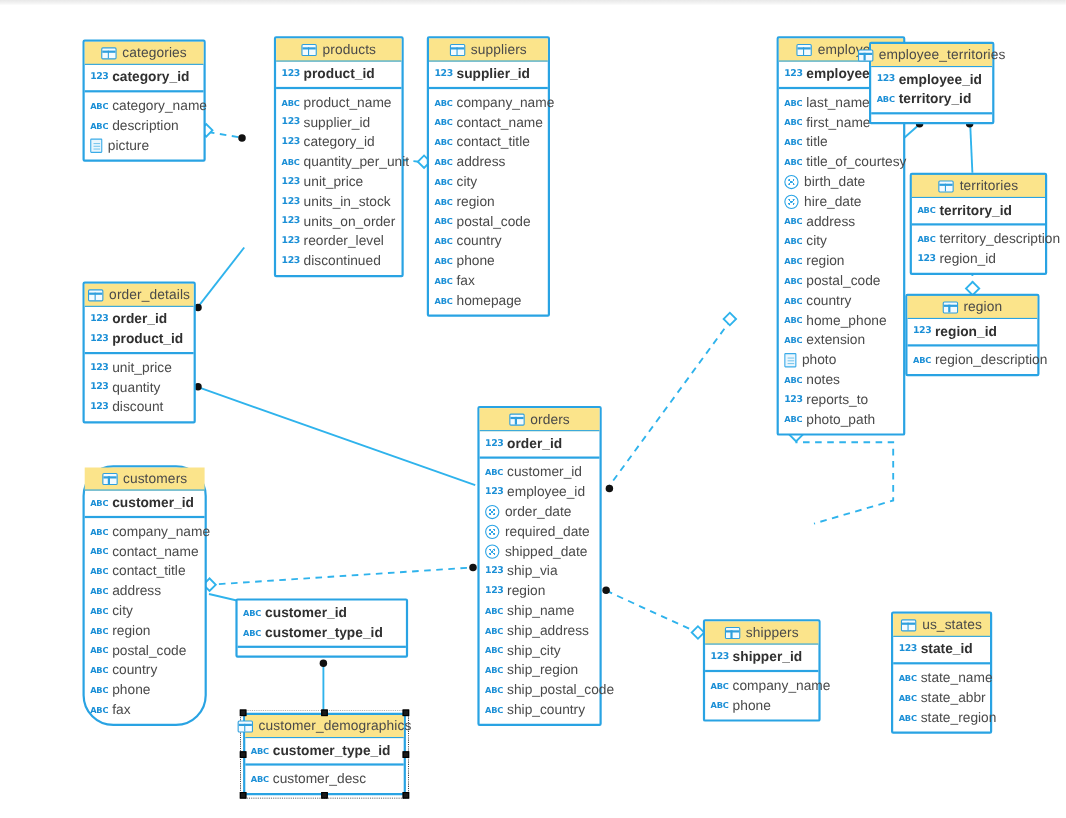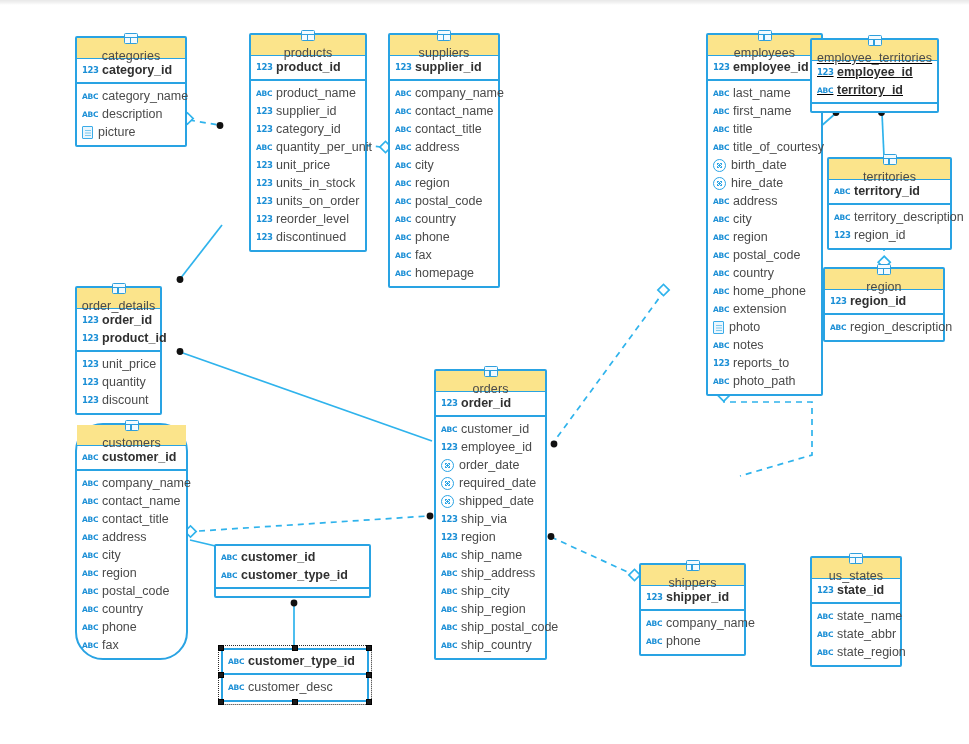--- a/index.html
+++ b/index.html
@@ -25,21 +25,20 @@
   }
   .tbl-hdr {
     background:#fbe48b;
     border-bottom:1px solid #29a3e3;
     height:21px;
     display:flex; align-items:center; justify-content:center;
     gap:5px;
     font-size:12.5px;
     color:#4a4a4a;
     letter-spacing:.1px;
-    flex-direction:column;
   }
   .tbl-pk {
     border-bottom:2px solid #29a3e3;
     padding:2px 0 3px 0;
   }
   .tbl-cols { padding:3px 0 4px 0; }
   .col {
     display:flex; align-items:center; gap:5px;
     height:18px; padding:0 6px 0 5px;
     font-size:12.5px; color:#4a4a4a;
@@ -404,21 +403,21 @@
           <div class="col">
             <span class="ic ic-num">123</span>
             <span>reports_to</span>
           </div>
           <div class="col">
             <span class="ic ic-txt">ABC</span>
             <span>photo_path</span>
           </div>
         </div>
       </div>
-      <div class="tbl" style="left: 810px; top: 38px; width: 129px; text-decoration: underline;">
+      <div class="tbl" style="left: 790px; top: 38px; width: 114px;">
         <div class="tbl-hdr">
           <span class="ic ic-tbl"></span>
           <span>employee_territories</span>
         </div>
         <div class="tbl-pk">
           <div class="col pk">
             <span class="ic ic-num">123</span>
             <span>employee_id</span>
           </div>
           <div class="col pk">
@@ -461,21 +460,21 @@
             <span>region_id</span>
           </div>
         </div>
         <div class="tbl-cols">
           <div class="col">
             <span class="ic ic-txt">ABC</span>
             <span>region_description</span>
           </div>
         </div>
       </div>
-      <div class="tbl" style="left: 75px; top: 286px; width: 87px;">
+      <div class="tbl" style="left: 75px; top: 256px; width: 103px;">
         <div class="tbl-hdr">
           <span class="ic ic-tbl"></span>
           <span>order_details</span>
         </div>
         <div class="tbl-pk">
           <div class="col pk">
             <span class="ic ic-num">123</span>
             <span>order_id</span>
           </div>
           <div class="col pk">
@@ -625,20 +624,24 @@
             <span>customer_id</span>
           </div>
           <div class="col pk">
             <span class="ic ic-txt">ABC</span>
             <span>customer_type_id</span>
           </div>
         </div>
         <div class="tbl-cols" style="height: 6px;"></div>
       </div>
       <div class="tbl selected" style="left: 221px; top: 648px; width: 148px;">
+        <div class="tbl-hdr">
+          <span class="ic ic-tbl"></span>
+          <span>customer_demographics</span>
+        </div>
         <div class="tbl-pk">
           <div class="col pk">
             <span class="ic ic-txt">ABC</span>
             <span>customer_type_id</span>
           </div>
         </div>
         <div class="tbl-cols">
           <div class="col">
             <span class="ic ic-txt">ABC</span>
             <span>customer_desc</span>

